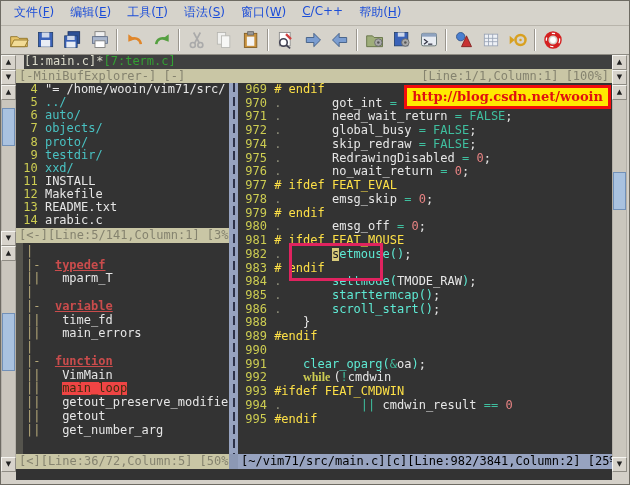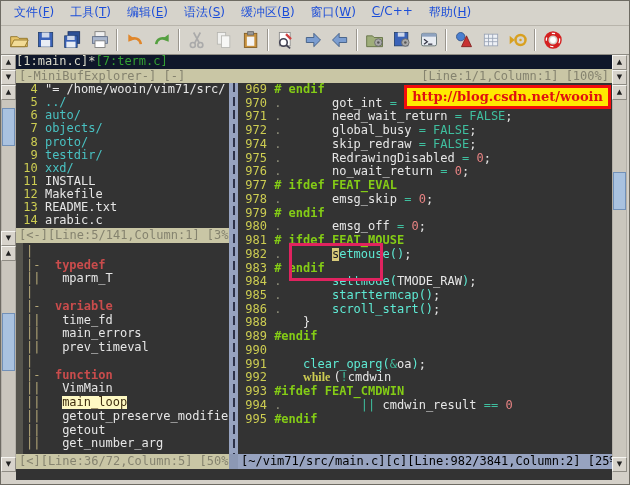--- a/index.html
+++ b/index.html
@@ -21,43 +21,43 @@
   .textregion{display:flex;height:428px;background:#d4d0c8;}
   .scrollcol{width:15px;display:flex;flex-direction:column;}
   .sbtn{height:15px;background:#d7d3cb;border:1px solid;border-color:#f6f5f1 #8f8c84 #8f8c84 #f6f5f1;
     display:flex;align-items:center;justify-content:center;font-size:7px;color:#222;line-height:1;}
   .strack{flex:1;background:#cac6bd;position:relative;border-left:1px solid #b4b0a8;border-right:1px solid #b4b0a8;}
   .sthumb{position:absolute;left:0px;right:0px;background:#a9c2e0;border:1px solid #7291b8;}
   .sbsec{display:flex;flex-direction:column;}
   
   .content{width:596px;display:flex;flex-direction:column;
     font-family:"DejaVu Sans Mono","Liberation Mono",monospace;font-size:12px;}
-  .mbline{height:15px;background:#0f172a;display:flex;white-space:pre;line-height:15px;overflow:hidden;}
+  .mbline{height:15px;background:#404040;display:flex;white-space:pre;line-height:15px;overflow:hidden;margin-left:8px;}
   .statusline{height:15px;background:#c9c6a5;color:#85836f;display:flex;
     justify-content:space-between;padding:0 3px;line-height:15px;white-space:pre;overflow:hidden;}
   .mainsplit{height:371px;display:flex;}
   .leftpanes{width:213px;display:flex;flex-direction:column;background:#333;}
   .explorer{height:145px;background:#333;overflow:hidden;}
   .taglist{height:211px;background:#333;overflow:hidden;position:relative;padding-top:2px;}
   .taglist::before{content:"";position:absolute;left:0;top:0;bottom:0;width:7px;background:#55544d;}
   .taglist .trow{padding-left:10px;}
   .vsep{width:9px;background:#97a3c0;display:flex;justify-content:center;}
   .vsep > div{width:2px;height:100%;
     background:repeating-linear-gradient(to bottom,#2c3148 0 9px,rgba(0,0,0,0) 9px 13.7px);}
   .codepane{width:374px;background:#333;overflow:hidden;position:relative;}
   .trow{height:13.74px;line-height:13.74px;white-space:pre;overflow:hidden;color:#e6e6e6;}
   .explorer .trow{height:13.15px;line-height:13.15px;}
   
-  .tk-n{color:#cdcd52;} .tk-d{color:#90907c;} .tk-p{color:#84cc16;font-weight:bold;}
+  .tk-n{color:#cdcd52;} .tk-d{color:#90907c;} .tk-p{color:#fde047;}
   .tk-i{color:#e6e6e6;} .tk-o{color:#3fbf9f;} .tk-c{color:#e88383;}
   .tk-f{color:#5eead4;} .tk-s{color:#cdcd52;font-weight:bold;font-family:Liberation Serif, serif;}
   .tk-cur{background:#d8cb7a;color:#222;}
   .tk-dir{color:#49c2c2;} .tk-fl{color:#e6e6e6;}
-  .tk-fold{color:#b5a878;} .tk-hdr{color:#c94c4c;font-weight:bold;}
-  .tk-tag{color:#e6e6e6;} .tk-hl{background:#fef9c3;color:#402e10;}
+  .tk-fold{color:#b5a878;} .tk-hdr{color:#c94c4c;font-weight:bold;text-decoration:underline;}
+  .tk-tag{color:#e6e6e6;} .tk-hl{background:#ef4444;color:#402e10;}
   .tk-mba{color:#dcdccc;} .tk-mbg{color:#33a033;}
   
   .urlbox{position:absolute;top:2px;right:1px;background:#ffe900;border:3px solid #f20d0d;
     color:#e01010;font-family:"DejaVu Serif","Liberation Serif",serif;font-weight:bold;
     font-size:13px;line-height:18px;padding:0 5px;white-space:nowrap;}
   .pinkbox{position:absolute;left:51px;top:160px;width:94px;height:38px;
     border:3px solid #e0235f;}
   
   .bottomstatus{height:15px;display:flex;}
   .bottomstatus .lstat{width:213px;background:#c9c6a5;color:#85836f;line-height:15px;
@@ -68,24 +68,23 @@
   .cmdline{height:12px;background:#333;}
   .botframe{height:3px;background:#d4d0c8;}
 </style>
 </head>
 <body>
 
 <div class="window">
 
   <div class="menubar" id="menubar">
       <span class="menu-item">文件(<u>F</u>)</span>
+      <span class="menu-item">编辑(<u>E</u>)</span>
       <span class="menu-item">工具(<u>T</u>)</span>
-      <span class="menu-item">编辑(<u>E</u>)</span>
       <span class="menu-item">语法(<u>S</u>)</span>
-      <span class="menu-item">缓冲区(<u>B</u>)</span>
       <span class="menu-item">窗口(<u>W</u>)</span>
       <span class="menu-item"><u>C</u>/C++</span>
       <span class="menu-item">帮助(<u>H</u>)</span>
     </div>
 
   <div class="toolbar" id="toolbar">
       <div class="tbtn">
         <svg viewBox="0 0 24 24">
           <path d="M2 8h8l2 2h10v10H2z" fill="#e7c469" stroke="#8a6d1f"></path>
           <path d="M2 20l4-8h17l-4 8z" fill="#f2dc97" stroke="#8a6d1f"></path>
@@ -271,21 +270,20 @@
             <span>[&lt;-][Line:5/141,Column:1] [3%]</span>
           </div>
           <div class="taglist" id="taglist">
               <div class="trow"><span class="tk-fold">|</span></div>
               <div class="trow"><span class="tk-fold">|-  </span><span class="tk-hdr">typedef</span></div>
               <div class="trow"><span class="tk-fold">||   </span><span class="tk-tag">mparm_T</span></div>
               <div class="trow"><span class="tk-fold">|</span></div>
               <div class="trow"><span class="tk-fold">|-  </span><span class="tk-hdr">variable</span></div>
               <div class="trow"><span class="tk-fold">||   </span><span class="tk-tag">time_fd</span></div>
               <div class="trow"><span class="tk-fold">||   </span><span class="tk-tag">main_errors</span></div>
-              <div class="trow"><span class="tk-fold">||   </span><span class="tk-tag">prev_timeval</span></div>
               <div class="trow"><span class="tk-fold">|</span></div>
               <div class="trow"><span class="tk-fold">|-  </span><span class="tk-hdr">function</span></div>
               <div class="trow"><span class="tk-fold">||   </span><span class="tk-tag">VimMain</span></div>
               <div class="trow"><span class="tk-fold">||   </span><span class="tk-hl">main_loop</span></div>
               <div class="trow"><span class="tk-fold">||   </span><span class="tk-tag">getout_preserve_modifie</span></div>
               <div class="trow"><span class="tk-fold">||   </span><span class="tk-tag">getout</span></div>
               <div class="trow"><span class="tk-fold">||   </span><span class="tk-tag">get_number_arg</span></div>
             </div>
         </div>
 

